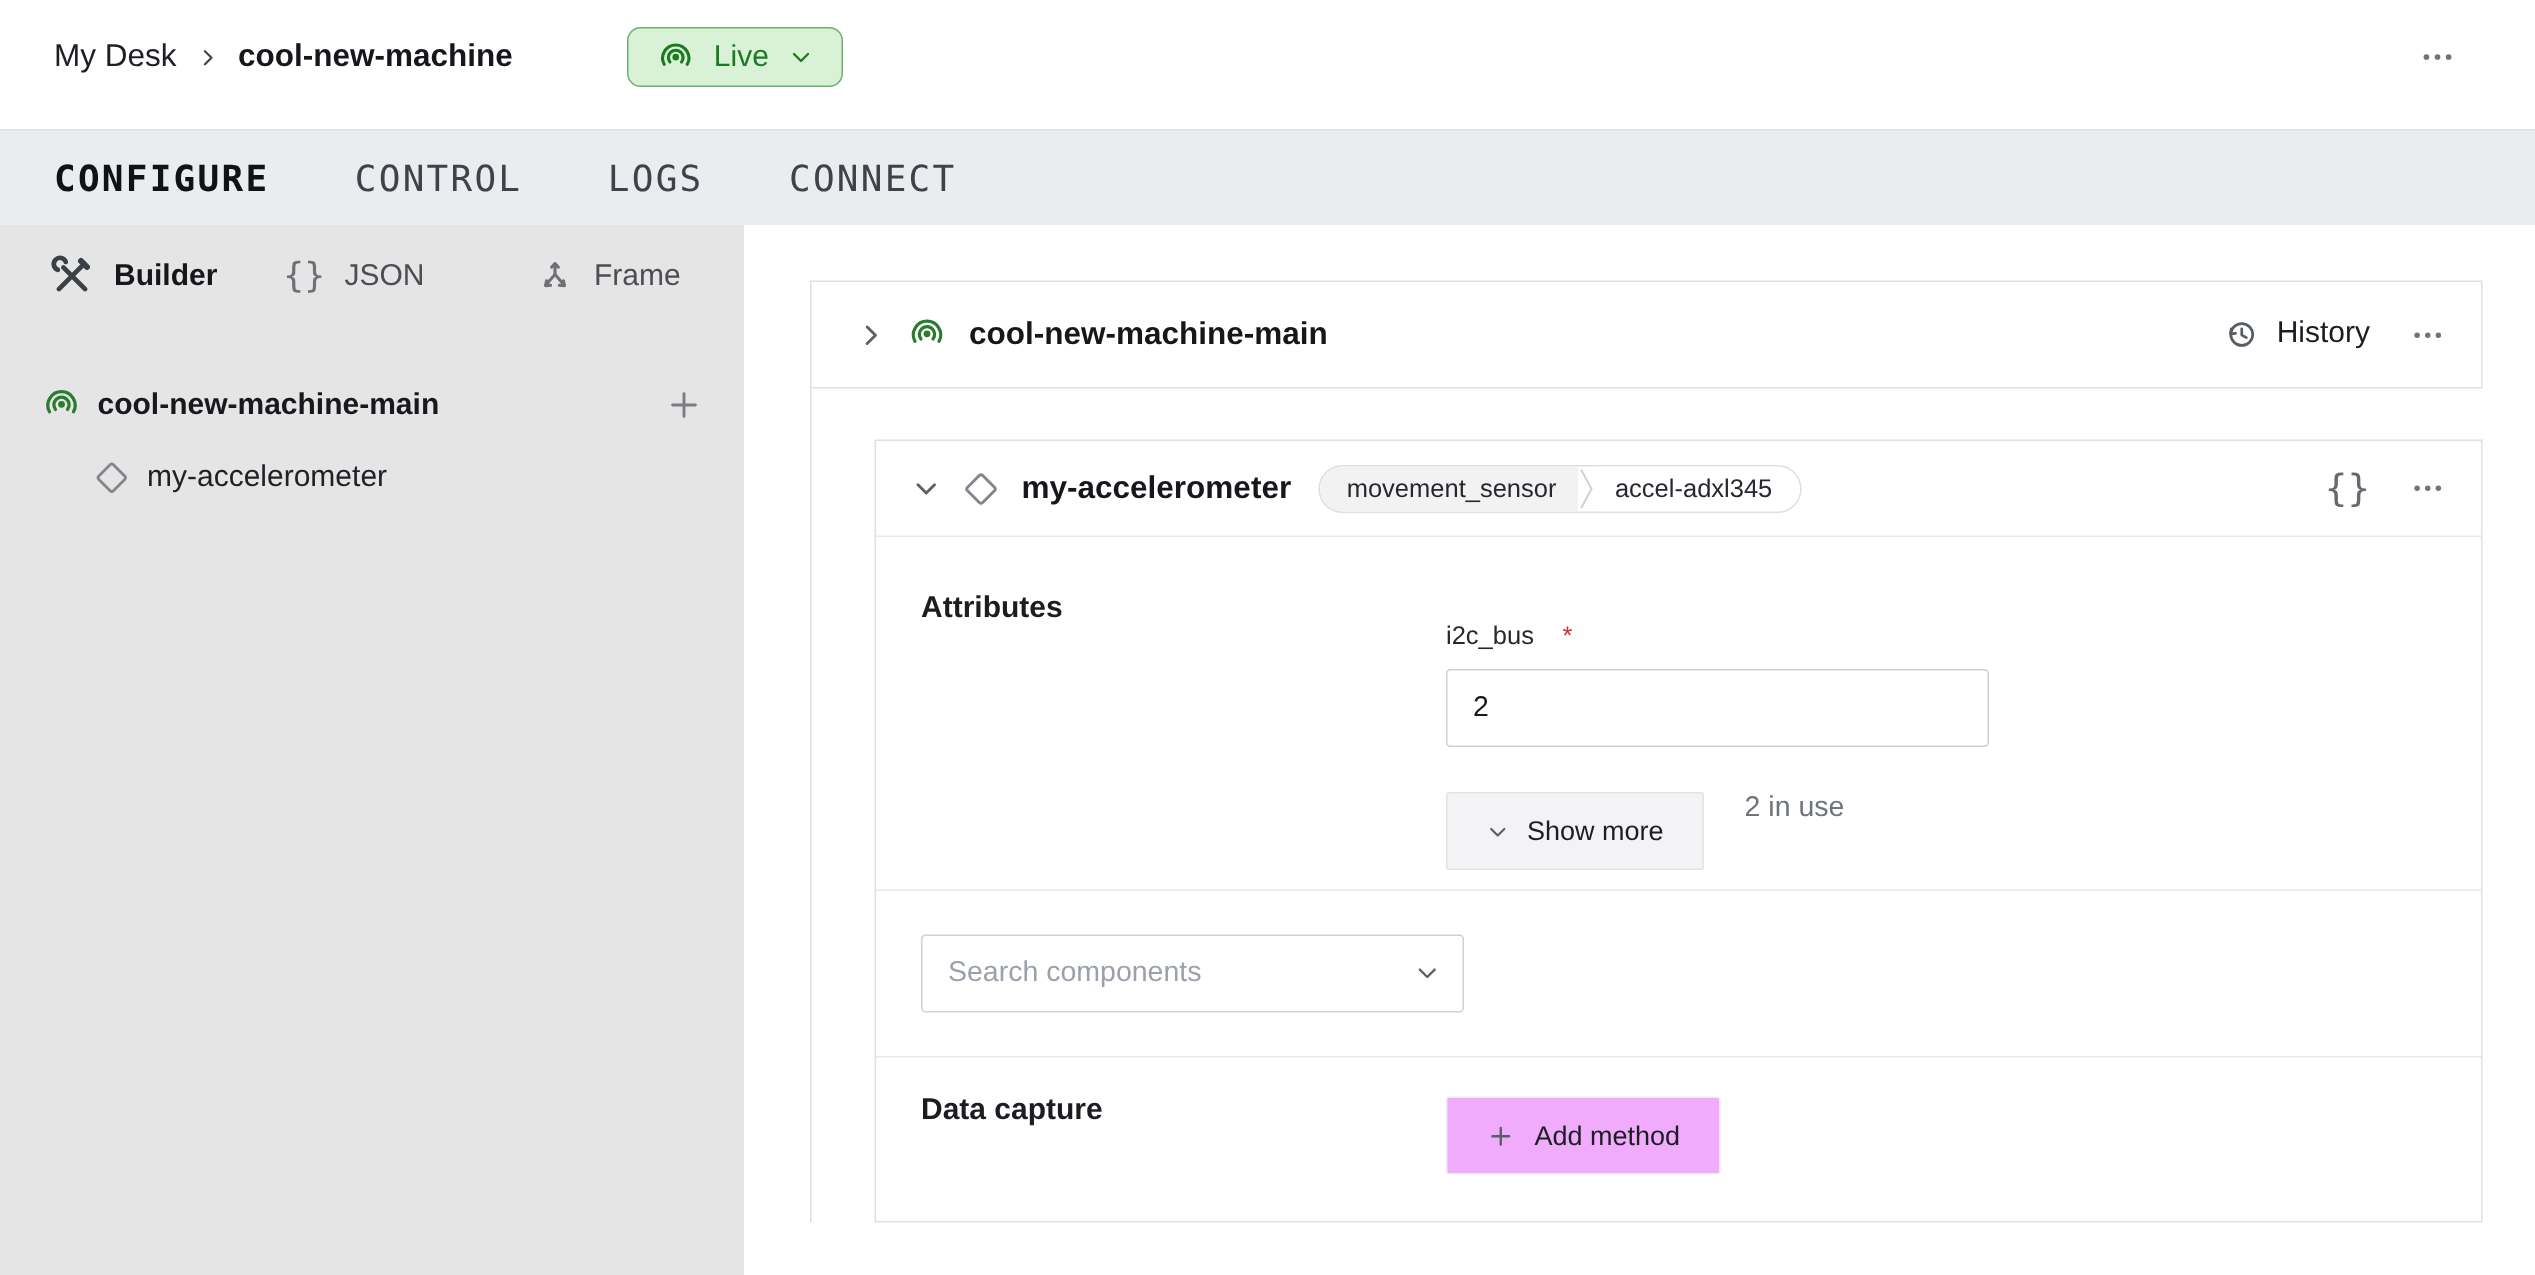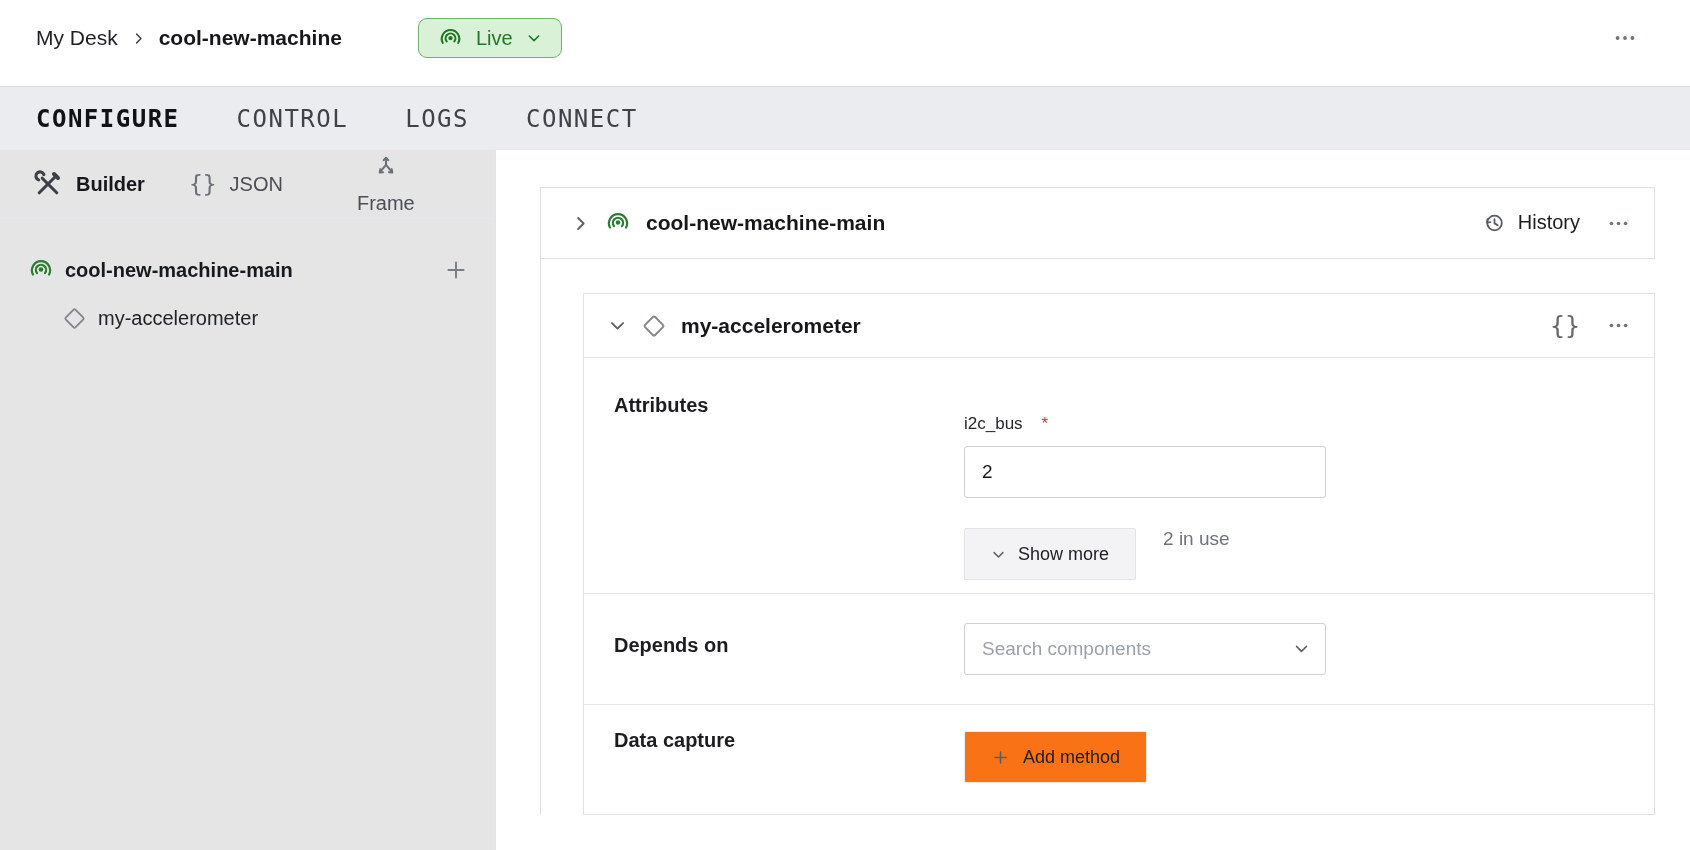--- a/index.html
+++ b/index.html
@@ -55,21 +55,21 @@
     display:flex; flex-direction:column;
   }
   .mode-tabs {
     height:69px; flex:none; border-bottom:1px solid #e6e7ea;
     display:flex; align-items:center; padding-left:33px;
   }
   .mode-tab { display:flex; align-items:center; gap:13px; cursor:pointer; }
   .mode-tab .label { font-size:20px; color:#4b4e55; }
   .mode-tab.active .label { font-weight:700; color:#15171b; }
   .mode-tab + .mode-tab { margin-left:44px; }
-  .mode-tab.frame-tab { margin-left:74px;flex-direction:column; }
+  .mode-tab.frame-tab { margin-left:74px; }
   .braces-glyph {
     font-family:"DejaVu Sans Mono", monospace; font-size:23px; color:#6d7077;
     line-height:1;
   }
   .tree { padding-top:27px; }
   .tree-row { height:48px; display:flex; align-items:center; cursor:pointer; }
   .tree-row.part-row { padding-left:28px; }
   .tree-row.comp-row { padding-left:62px; }
   .tree-row .t-label { margin-left:11px; font-size:20px; color:#202227; }
   .tree-row.part-row .t-label { font-weight:700; color:#17191d; }
@@ -137,21 +137,21 @@
 
   .select-box {
     margin-top:29px; width:362px; height:52px;
     border:1px solid #ced0d6; border-radius:3px; background:#fff;
     display:flex; align-items:center; padding:0 15px 0 17px; cursor:pointer;
   }
   .select-placeholder { flex:1; font-size:19px; color:#9ba0aa; }
 
   .add-method-btn {
     margin-top:26px; height:52px; padding:0 26px;
-    background:#f97316; border:1px solid #ececef; border-radius:2px;
+    background:#f0abfc; border:1px solid #ececef; border-radius:2px;
     display:flex; align-items:center; gap:13px; cursor:pointer;
   }
   .add-method-label { font-size:18px; color:#1c1e23; }
 
   svg { display:block; }
 </style>
 </head>
 <body>
 
 <div class="app">
@@ -305,20 +305,29 @@
               <svg width="19" height="19" viewBox="0 0 24 24" fill="none" stroke="#5d6067" stroke-width="2.4" stroke-linecap="round" stroke-linejoin="round">
                   <polyline points="5,9 12,16 19,9"></polyline>
                 </svg>
             </span>
             <span style="margin-left:14px">
               <svg width="26" height="26" viewBox="0 0 24 24" fill="none" stroke="#83868d" stroke-width="1.8">
                   <rect x="5.4" y="5.4" width="13.2" height="13.2" rx="1.5" transform="rotate(45 12 12)"></rect>
                 </svg>
             </span>
             <span class="comp-title">my-accelerometer</span>
+            <div class="type-pill">
+              <span class="pill-seg type">movement_sensor</span>
+              <span>
+                <svg width="11" height="32" viewBox="0 0 11 32" fill="none" stroke="#d2d3d7" stroke-width="1.4">
+                    <path d="M2 3 L9 16 L2 29"></path>
+                  </svg>
+              </span>
+              <span class="pill-seg model">accel-adxl345</span>
+            </div>
             <button class="braces-btn icon-btn">
               <span class="braces-glyph">{}</span>
             </button>
             <button class="icon-btn card-ellipsis">
               <svg width="23" height="23" viewBox="0 0 24 24" fill="#6f737b">
                   <circle cx="4.6" cy="12" r="1.9"></circle>
                   <circle cx="12" cy="12" r="1.9"></circle>
                   <circle cx="19.4" cy="12" r="1.9"></circle>
                 </svg>
             </button>
@@ -340,21 +349,20 @@
                       </svg>
                   </span>
                   <span class="show-more-label">Show more</span>
                 </button>
                 <span class="usage-text">2 in use</span>
               </div>
             </div>
           </div>
 
           <div class="section section-depends">
-            <div class="section-label">Depends on</div>
             <div class="controls">
               <div class="select-box">
                 <span class="select-placeholder">Search components</span>
                 <span>
                   <svg width="17" height="17" viewBox="0 0 24 24" fill="none" stroke="#5d6067" stroke-width="2.2" stroke-linecap="round" stroke-linejoin="round">
                       <polyline points="5,9 12,16 19,9"></polyline>
                     </svg>
                 </span>
               </div>
             </div>

